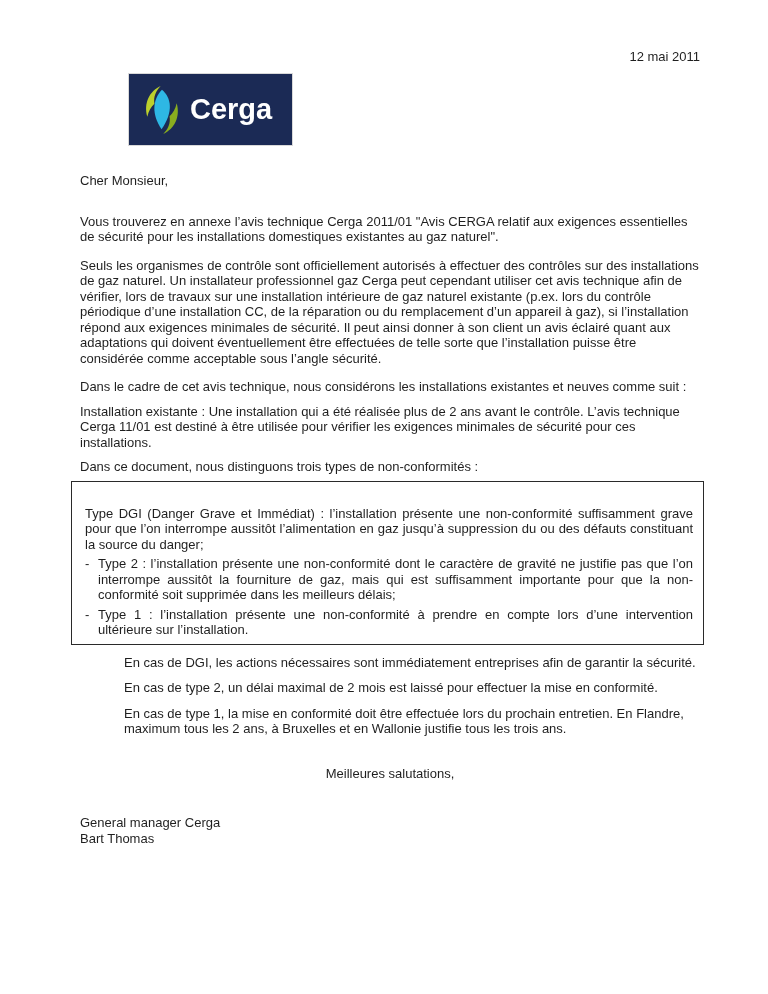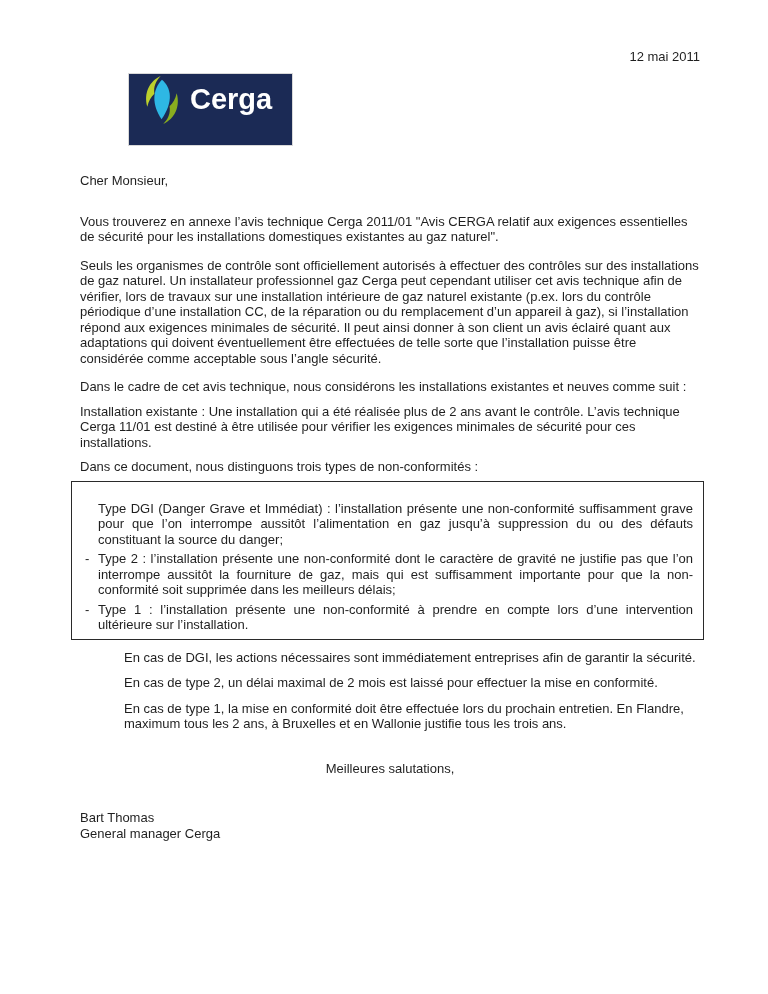--- a/index.html
+++ b/index.html
@@ -17,21 +17,21 @@
     overflow: hidden;
   }
   .date { text-align: right; height: 15px; }
   .logo {
     margin: 9px 0 0 48px;
     width: 165px;
     height: 73px;
     border: 1px solid #d9d9d9;
     box-sizing: border-box;
     display: flex;
-    align-items: flex-start;
+    align-items: center;
     padding-left: 12px;
   }
   .logo-inner { display: flex; align-items: center; gap: 7px; }
   .logo svg { display: block; }
   .logo-text {
     color: #ffffff;
     font-weight: 700;
     font-size: 29px;
     letter-spacing: 0px;
   }
@@ -42,21 +42,21 @@
   b { font-weight: 400; text-align: right; }
   .box {
     margin-top: 6px;
     margin-left: -9px;
     margin-right: -4px;
     border: 1px solid #2a2a2a;
     padding: 3px 10px 6px 13px;
     box-sizing: border-box;
   }
   .box-item { display: flex; margin-top: 4px; }
-  .box-item:first-child { margin-top: 16px; }
+  .box-item:first-child { margin-top: 8px; flex-direction: column; }
   .box-marker { flex: 0 0 13px; }
   .box-text { flex: 1; text-align: justify; }
   p.cons { margin-top: 10px; margin-left: 44px; }
   p.closing { margin-top: 29px; text-align: center; }
   .signature { margin-top: 34px; }
 </style>
 </head>
 <body>
 
 <div class="page">
@@ -104,17 +104,17 @@
     </div>
   </div>
 
   <p class="cons"><span>En cas de </span><b>DGI</b><span>, les actions nécessaires sont </span><b>immédiatement</b><span> entreprises afin de garantir la sécurité.</span></p>
   <p class="cons"><span>En cas de </span><b>type 2</b><span>, un délai maximal de </span><b>2 mois</b><span> est laissé pour effectuer la mise en conformité.</span></p>
   <p class="cons"><span>En cas de </span><b>type 1</b><span>, la mise en conformité doit être effectuée lors du prochain entretien. En Flandre, maximum </span><b>tous les 2 ans</b><span>, à Bruxelles et en Wallonie justifie </span><b>tous les trois ans</b><span>.</span></p>
 
   <p class="closing">Meilleures salutations,</p>
 
   <div class="signature">
+    <div>General manager Cerga</div>
     <div>Bart Thomas</div>
-    <div>General manager Cerga</div>
   </div>
 
 </div>
 
 </body></html>

